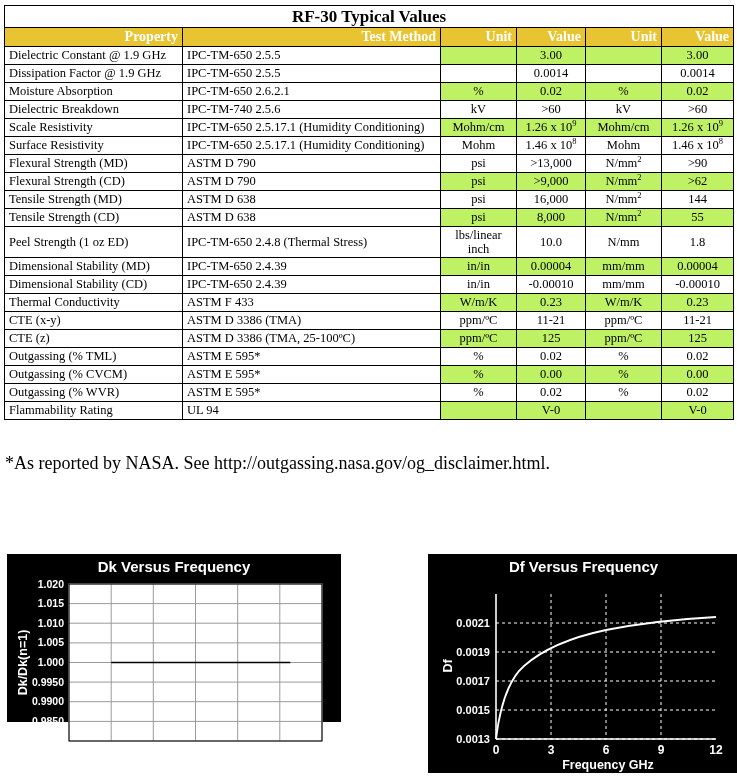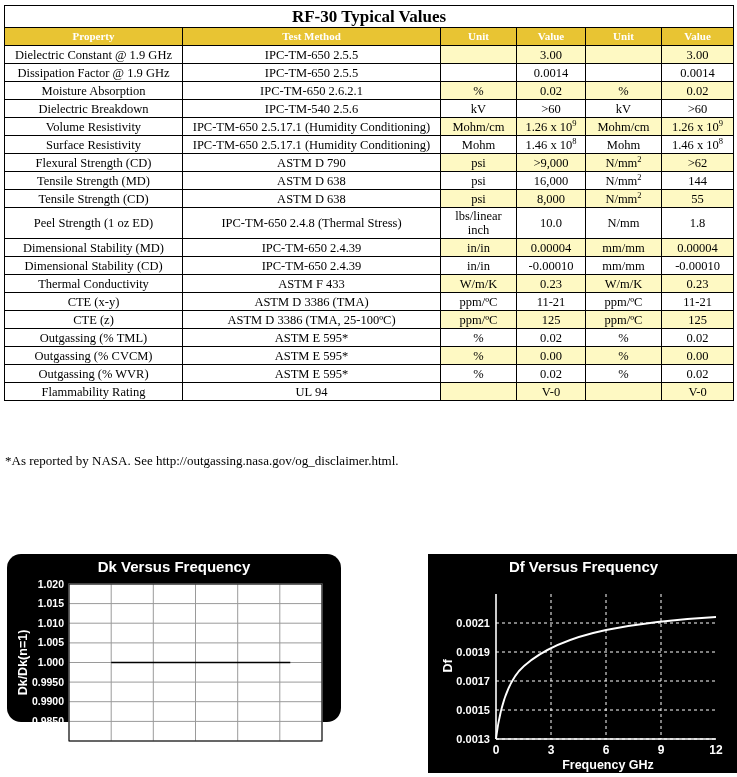--- a/index.html
+++ b/index.html
@@ -46,59 +46,58 @@
     background: #ffffff;
     text-align: center;
     font-size: 17px;
     font-weight: bold;
     padding: 3px 0 4px 0;
     height: 26px;
   }
   .hdr td {
     background: #e8c433;
     color: #ffffff;
-    text-align: center;
+    text-align: right;
     font-weight: bold;
-    font-size: 11px;
+    font-size: 14px;
     height: 21px;
   }
   td.c { text-align: center; }
-  td.l { text-align: center; }
-  .shade { background: #fef9c3; }
+  td.l { text-align: left; }
+  .shade { background: #bef264; }
   .plain { background: #ffffff; }
 
   
   col.c0 { width: 178px; }
   col.c1 { width: 258px; }
   col.c2 { width: 76px; }
   col.c3 { width: 69px; }
   col.c4 { width: 76px; }
   col.c5 { width: 72px; }
 
   sup { font-size: 0.68em; vertical-align: super; line-height: 0; }
 
   .footnote {
     position: absolute;
     left: 5px;
     top: 453px;
-    font-size: 13px;
+    font-size: 18px;
     font-family: "Liberation Serif", serif;
   }
 
   
   .chart {
     position: absolute;
     background: #000000;
   }
   #chart-dk {
     left: 7px;
     top: 554px;
     width: 334px;
     height: 168px;
-    border-radius: 14px;
   }
   #chart-df {
     left: 428px;
     top: 554px;
     width: 311px;
     height: 219px;
   }
   .chart-title {
     position: absolute;
     left: 0;
@@ -158,41 +157,49 @@
           <tr>
             <td class="l plain">Moisture Absorption</td>
             <td class="l plain">IPC-TM-650 2.6.2.1</td>
             <td class="c shade">%</td>
             <td class="c shade">0.02</td>
             <td class="c shade">%</td>
             <td class="c shade">0.02</td>
           </tr>
           <tr>
             <td class="l plain">Dielectric Breakdown</td>
-            <td class="l plain">IPC-TM-540 2.5.6</td>
+            <td class="l plain">IPC-TM-740 2.5.6</td>
             <td class="c plain">kV</td>
             <td class="c plain">&gt;60</td>
             <td class="c plain">kV</td>
             <td class="c plain">&gt;60</td>
           </tr>
           <tr>
-            <td class="l plain">Volume Resistivity</td>
+            <td class="l plain">Scale Resistivity</td>
             <td class="l plain">IPC-TM-650 2.5.17.1 (Humidity Conditioning)</td>
             <td class="c shade">Mohm/cm</td>
             <td class="c shade">1.26 x 10<sup>9</sup></td>
             <td class="c shade">Mohm/cm</td>
             <td class="c shade">1.26 x 10<sup>9</sup></td>
           </tr>
           <tr>
             <td class="l plain">Surface Resistivity</td>
             <td class="l plain">IPC-TM-650 2.5.17.1 (Humidity Conditioning)</td>
             <td class="c plain">Mohm</td>
             <td class="c plain">1.46 x 10<sup>8</sup></td>
             <td class="c plain">Mohm</td>
             <td class="c plain">1.46 x 10<sup>8</sup></td>
+          </tr>
+          <tr>
+            <td class="l plain">Flexural Strength (MD)</td>
+            <td class="l plain">ASTM D 790</td>
+            <td class="c plain">psi</td>
+            <td class="c plain">&gt;13,000</td>
+            <td class="c plain">N/mm<sup>2</sup></td>
+            <td class="c plain">&gt;90</td>
           </tr>
           <tr>
             <td class="l plain">Flexural Strength (CD)</td>
             <td class="l plain">ASTM D 790</td>
             <td class="c shade">psi</td>
             <td class="c shade">&gt;9,000</td>
             <td class="c shade">N/mm<sup>2</sup></td>
             <td class="c shade">&gt;62</td>
           </tr>
           <tr>

